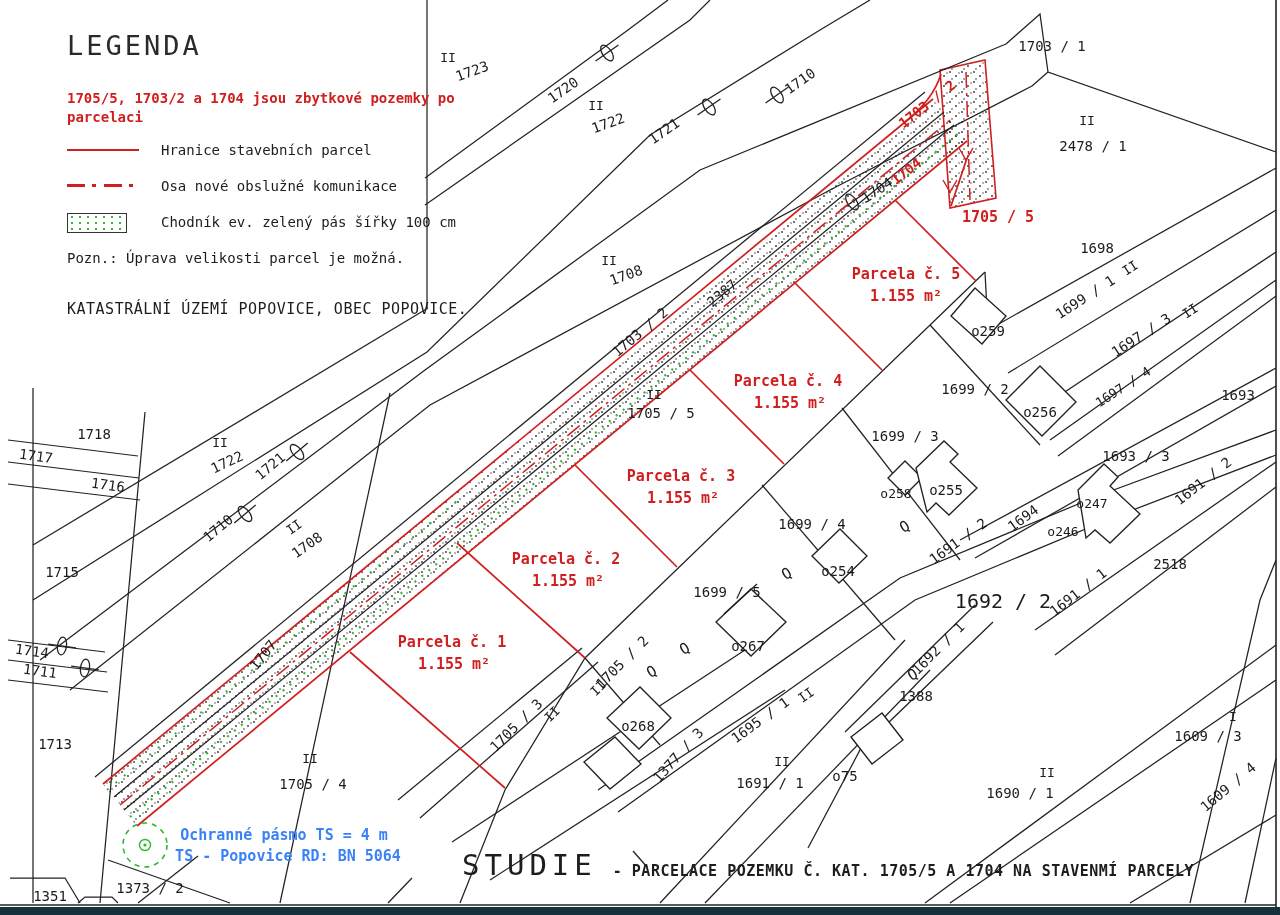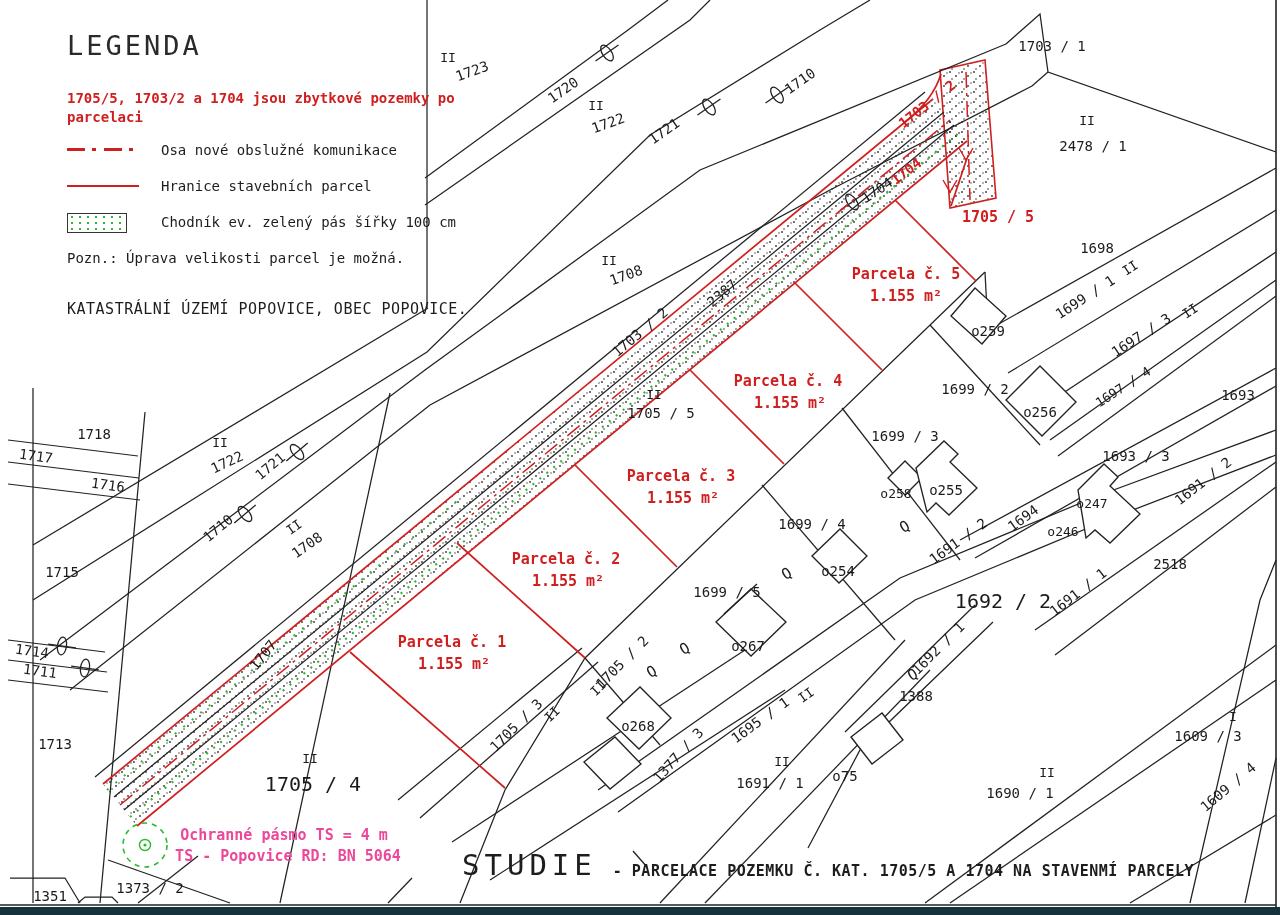--- a/index.html
+++ b/index.html
@@ -10,21 +10,21 @@
   #logo .brand{font-family:"DejaVu Sans",sans-serif;font-weight:bold;font-size:46px;
                letter-spacing:4px;color:#8f8f8f;line-height:1;}
   #logo .tagline{font-family:"DejaVu Sans",sans-serif;font-size:14px;letter-spacing:11px;
                color:#a6a6a6;margin-top:3px;}
   
   #mapsvg{position:absolute;left:0;top:0;z-index:2;}
   
   #labels{position:absolute;left:0;top:4px;width:1180px;height:915px;z-index:3;}
   .ml{position:absolute;font-size:14px;color:#1b1b1b;white-space:pre;line-height:1;}
   .ml.r{color:#cf1f1f;font-weight:bold;}
-  .ml.g{color:#ec4899;font-weight:bold;}
+  .ml.g{color:#3b82f6;font-weight:bold;}
   
   #legend{position:absolute;left:28px;top:30px;width:430px;z-index:4;color:#1d1d1d;margin-left:39px;}
   #legend h1{font-size:27px;font-weight:normal;letter-spacing:3px;color:#2a2a2a;margin:0 0 28px 0;}
   .rednote{color:#cf1f1f;font-weight:bold;font-size:14px;line-height:1.35;width:410px;margin-bottom:14px;}
   .lrow{display:flex;align-items:flex-start;margin-bottom:17px;}
   .lswatch{width:78px;flex:0 0 78px;margin-right:16px;}
   .sw-line{width:72px;border-top:2.5px solid #cf1f1f;margin-top:8px;}
   .sw-dash{width:74px;height:3px;margin-top:7px;
      background:repeating-linear-gradient(90deg,#cf1f1f 0 18px,transparent 18px 25px,#cf1f1f 25px 29px,transparent 29px 37px);}
   .sw-green{width:60px;height:20px;border:1.6px solid #333;box-sizing:border-box;
@@ -294,41 +294,41 @@
       <span class="ml k" style="left: 307px; top: 541px; font-size: 14px; transform: translate(-50%, -50%) rotate(-35deg);">1708</span>
       <span class="ml k" style="left: 94px; top: 430px; font-size: 14px; transform: translate(-50%, -50%) rotate(0deg);">1718</span>
       <span class="ml k" style="left: 36px; top: 452px; font-size: 14px; transform: translate(-50%, -50%) rotate(8deg);">1717</span>
       <span class="ml k" style="left: 108px; top: 481px; font-size: 14px; transform: translate(-50%, -50%) rotate(8deg);">1716</span>
       <span class="ml k" style="left: 62px; top: 568px; font-size: 14px; transform: translate(-50%, -50%) rotate(0deg);">1715</span>
       <span class="ml k" style="left: 32px; top: 647px; font-size: 14px; transform: translate(-50%, -50%) rotate(8deg);">1714</span>
       <span class="ml k" style="left: 40px; top: 667px; font-size: 14px; transform: translate(-50%, -50%) rotate(8deg);">1711</span>
       <span class="ml k" style="left: 263px; top: 651px; font-size: 14px; transform: translate(-50%, -50%) rotate(-52deg);">1707</span>
       <span class="ml k" style="left: 55px; top: 740px; font-size: 14px; transform: translate(-50%, -50%) rotate(0deg);">1713</span>
       <span class="ml k" style="left: 310px; top: 754px; font-size: 13px; transform: translate(-50%, -50%) rotate(0deg);">II</span>
-      <span class="ml k" style="left: 313px; top: 780px; font-size: 20px; transform: translate(-50%, -50%) rotate(0deg);">1705 / 4</span>
+      <span class="ml k" style="left: 313px; top: 780px; font-size: 14px; transform: translate(-50%, -50%) rotate(0deg);">1705 / 4</span>
       <span class="ml k" style="left: 150px; top: 884px; font-size: 14px; transform: translate(-50%, -50%) rotate(0deg);">1373 / 2</span>
       <span class="ml k" style="left: 50px; top: 892px; font-size: 14px; transform: translate(-50%, -50%) rotate(0deg);">1351</span>
       <span class="ml g" style="left: 284px; top: 831px; font-size: 15px; transform: translate(-50%, -50%) rotate(0deg);">Ochranné pásmo TS = 4 m</span>
       <span class="ml g" style="left: 288px; top: 852px; font-size: 15px; transform: translate(-50%, -50%) rotate(0deg);">TS - Popovice RD: BN 5064</span>
     </div>
 
   <div id="legend">
     <h1>LEGENDA</h1>
     <div class="rednote">1705/5, 1703/2 a 1704 jsou zbytkové pozemky po parcelaci</div>
     <div class="lrow">
       <div class="lswatch">
+          <div class="sw-line"></div>
+        </div>
+      <div class="ltext">Hranice stavebních parcel</div>
+    </div>
+    <div class="lrow">
+      <div class="lswatch">
           <div class="sw-dash"></div>
         </div>
       <div class="ltext">Osa nové obslužné komunikace</div>
-    </div>
-    <div class="lrow">
-      <div class="lswatch">
-          <div class="sw-line"></div>
-        </div>
-      <div class="ltext">Hranice stavebních parcel</div>
     </div>
     <div class="lrow">
       <div class="lswatch">
           <div class="sw-green"></div>
         </div>
       <div class="ltext">Chodník ev. zelený pás šířky 100 cm</div>
     </div>
     <div class="plain">Pozn.: Úprava velikosti parcel je možná.</div>
     <div class="cadastre">KATASTRÁLNÍ ÚZEMÍ POPOVICE, OBEC POPOVICE.</div>
   </div>

